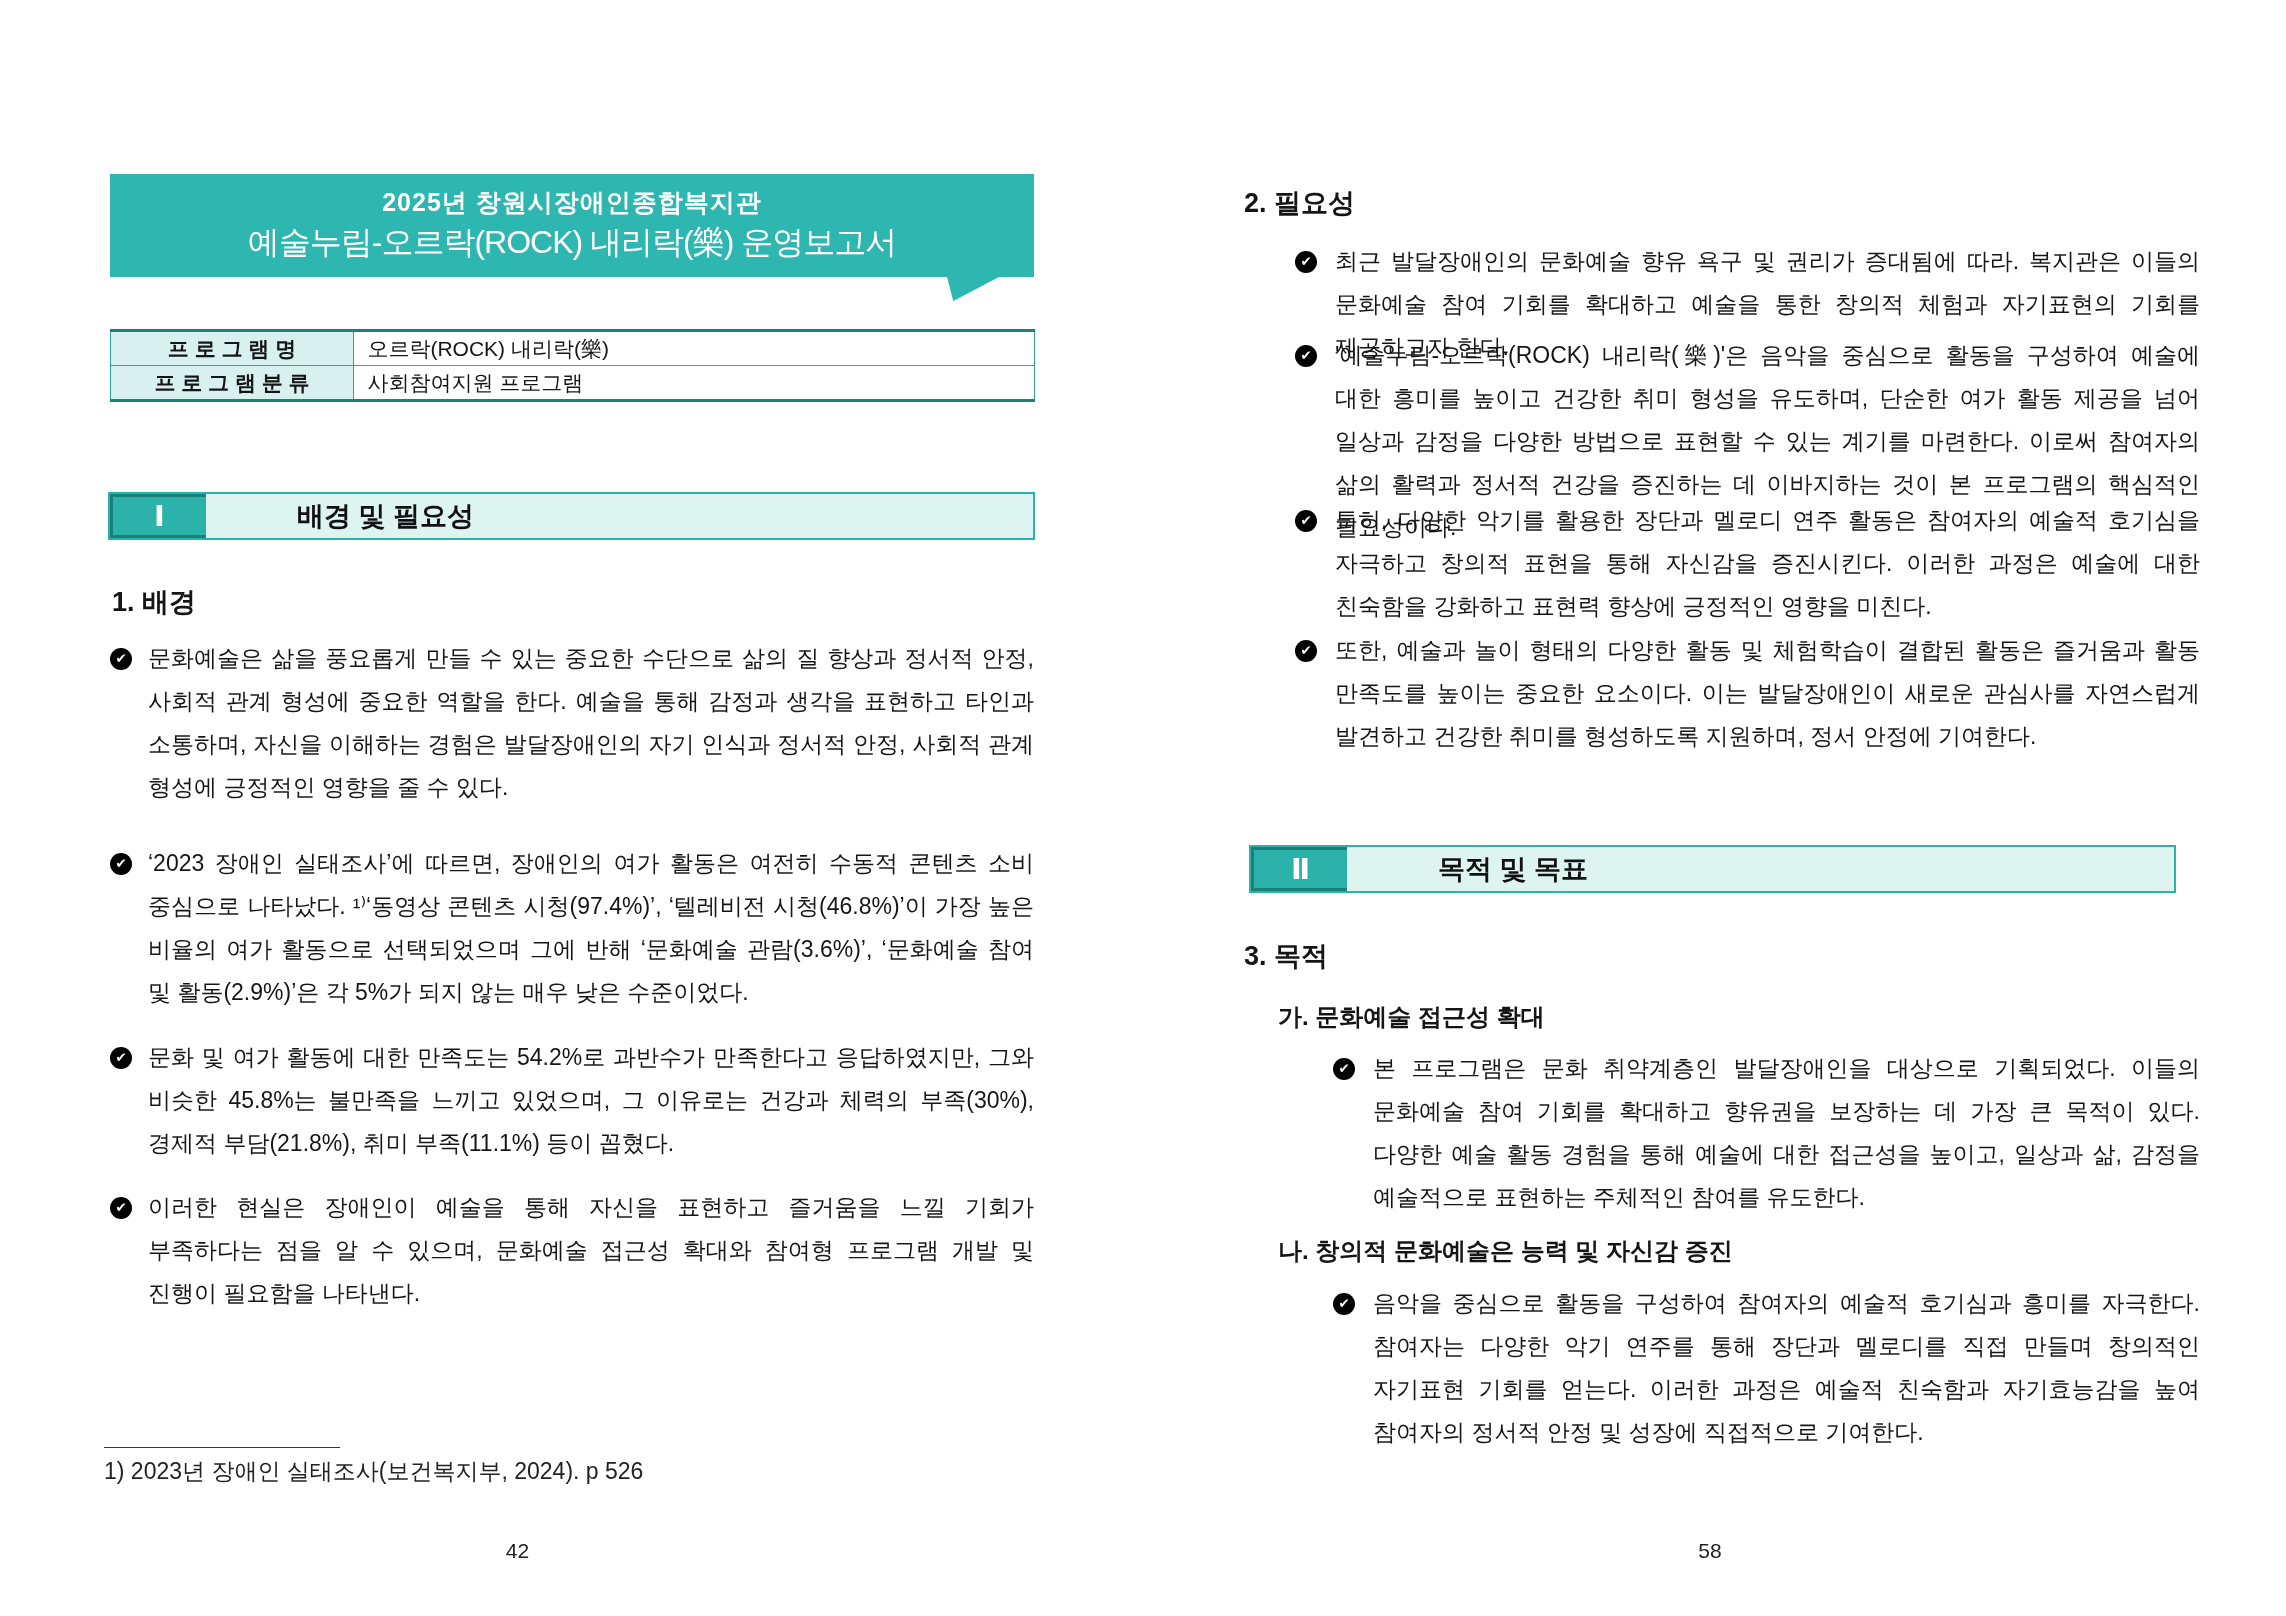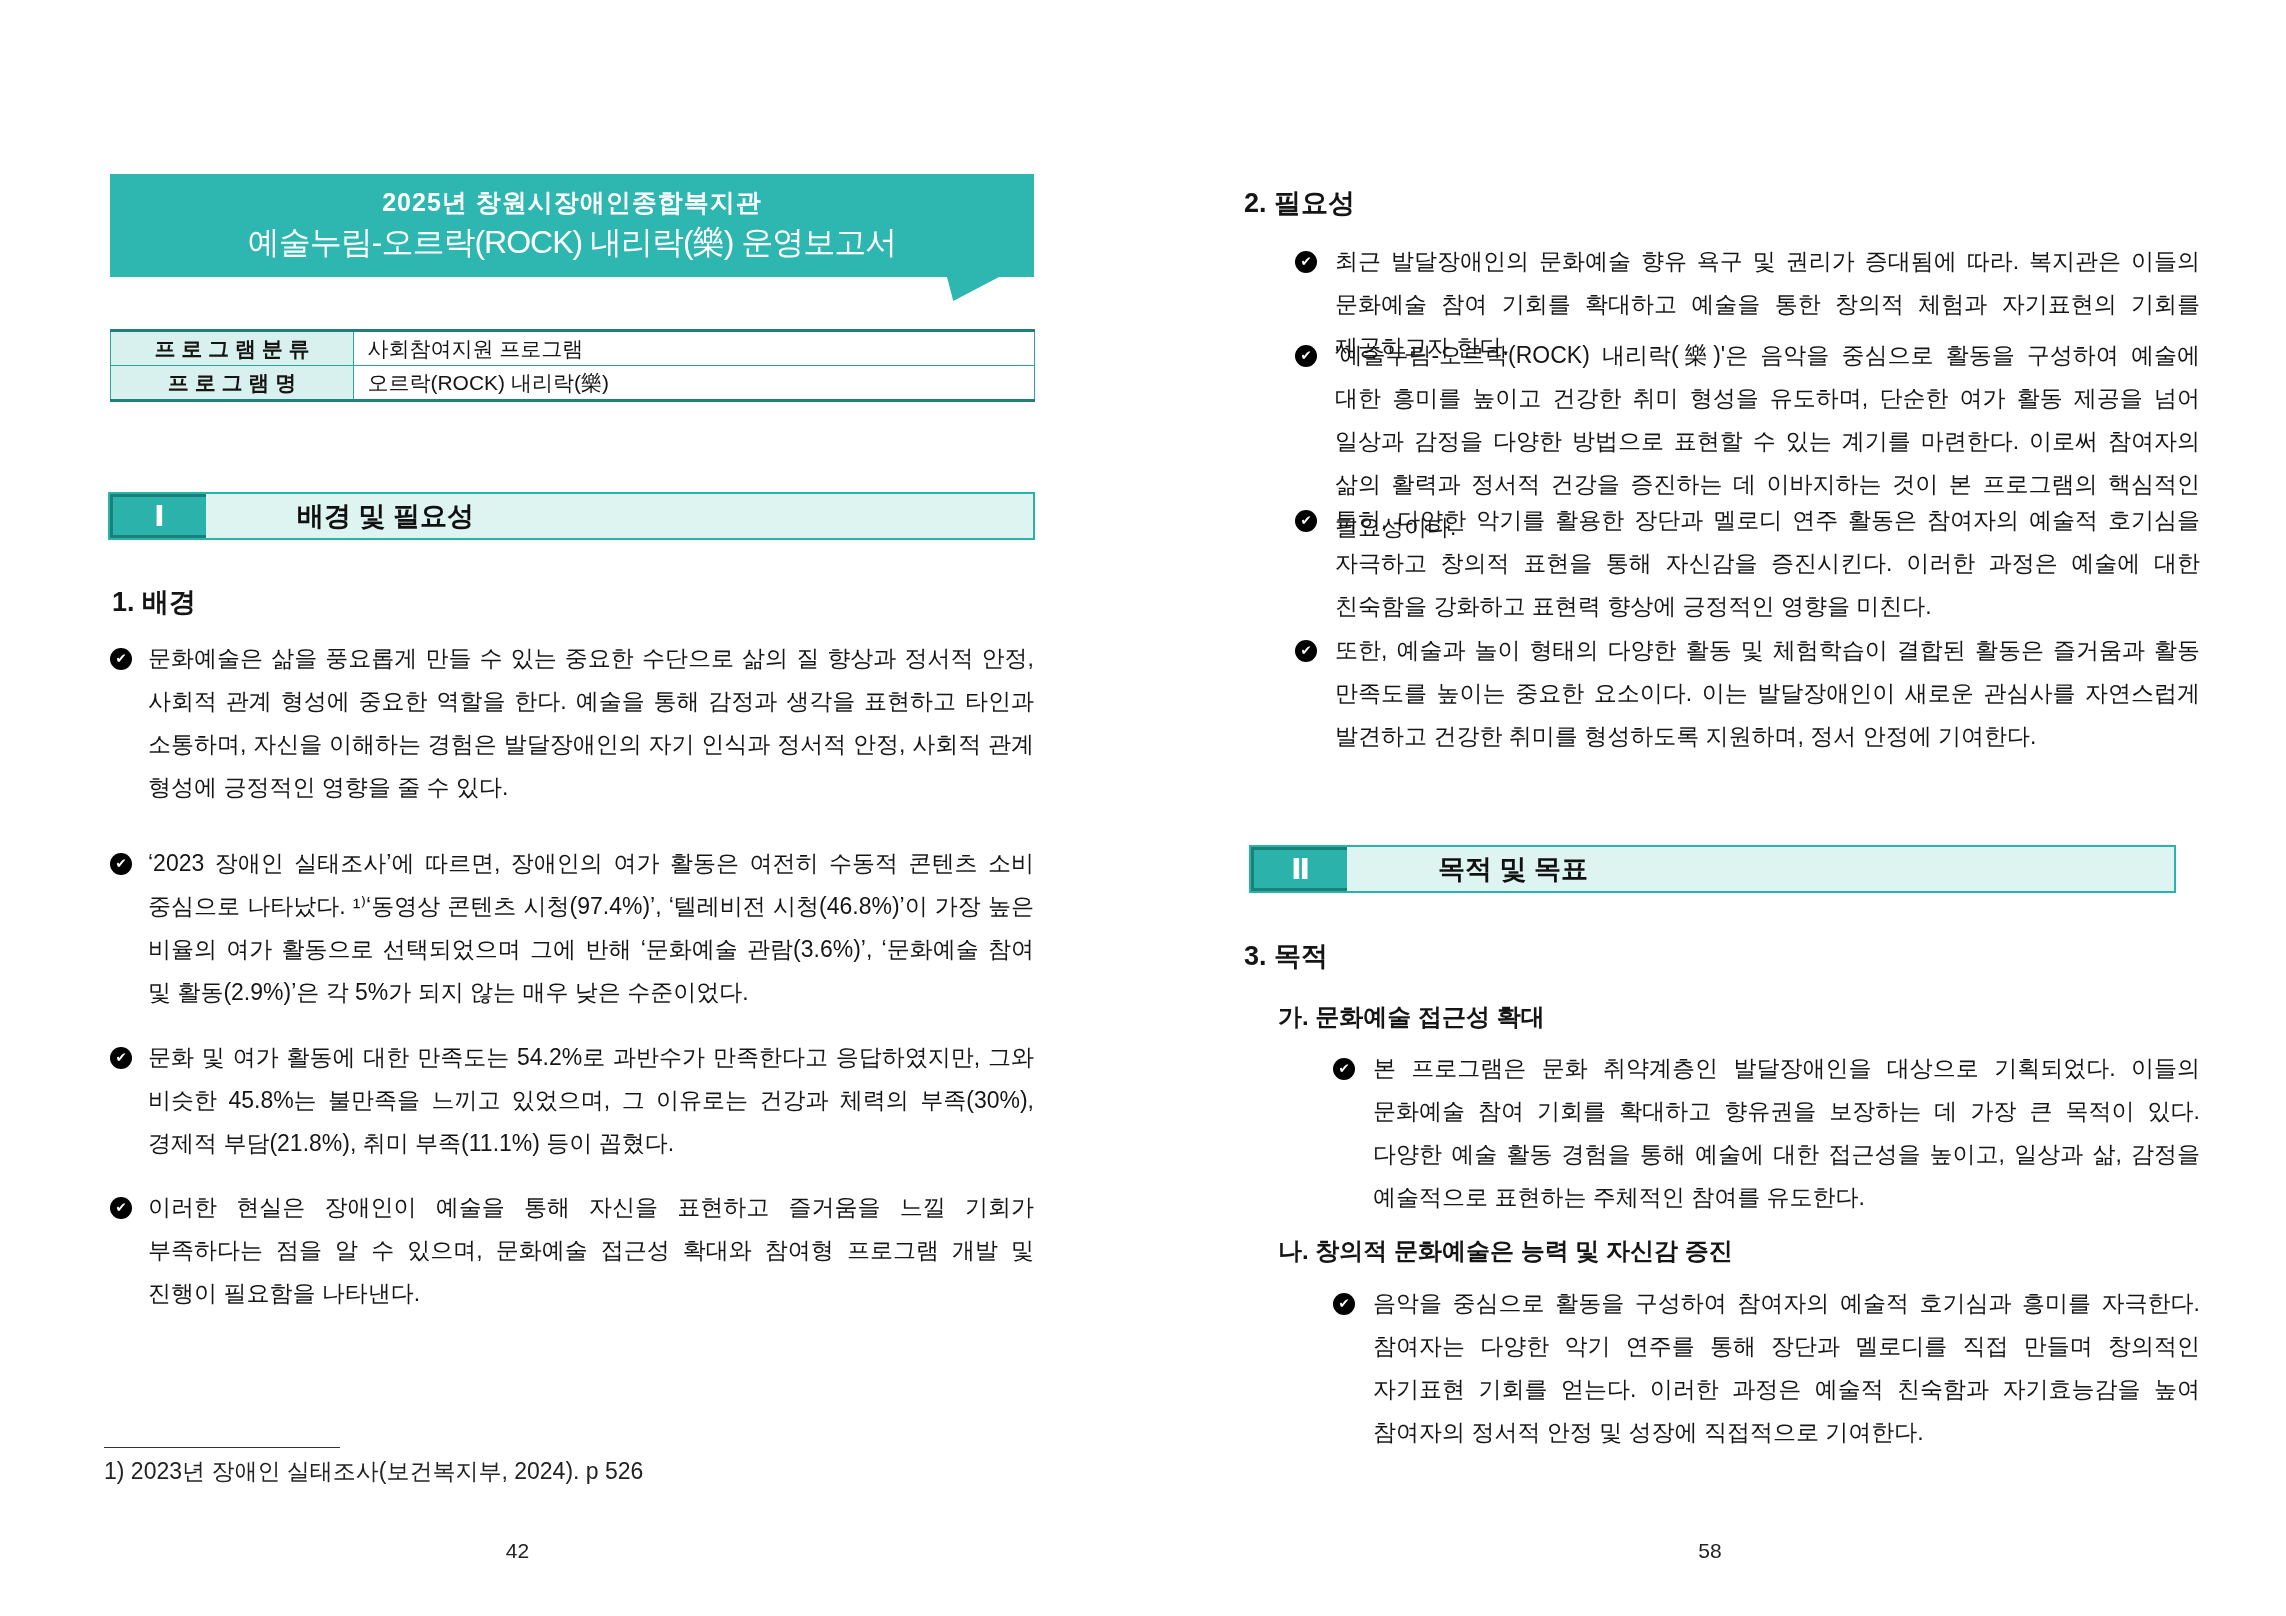--- a/index.html
+++ b/index.html
@@ -65,26 +65,26 @@
 
   <table class="info-table">
     <colgroup>
         <col style="width:243px">
         <col style="width:282px">
         <col style="width:131px">
         <col style="width:268px">
       </colgroup>
     <tbody>
         <tr>
+      <td class="lbl">프 로 그 램 명</td>
+      <td colspan="3">오르락(ROCK) 내리락(樂)</td>
+    </tr>
+    <tr>
       <td class="lbl">프 로 그 램 분 류</td>
       <td colspan="3">사회참여지원 프로그램</td>
-    </tr>
-    <tr>
-      <td class="lbl">프 로 그 램 명</td>
-      <td colspan="3">오르락(ROCK) 내리락(樂)</td>
     </tr>
   </tbody>
     </table>
 
   <div class="section-bar" style="left:108px; top:492px; width:927px;">
     <div class="section-num">Ⅰ</div>
     <div class="section-title">배경 및 필요성</div>
   </div>
 
   <div class="h-num" style="left:112px; top:584px;text-align:center;">1. 배경</div>

